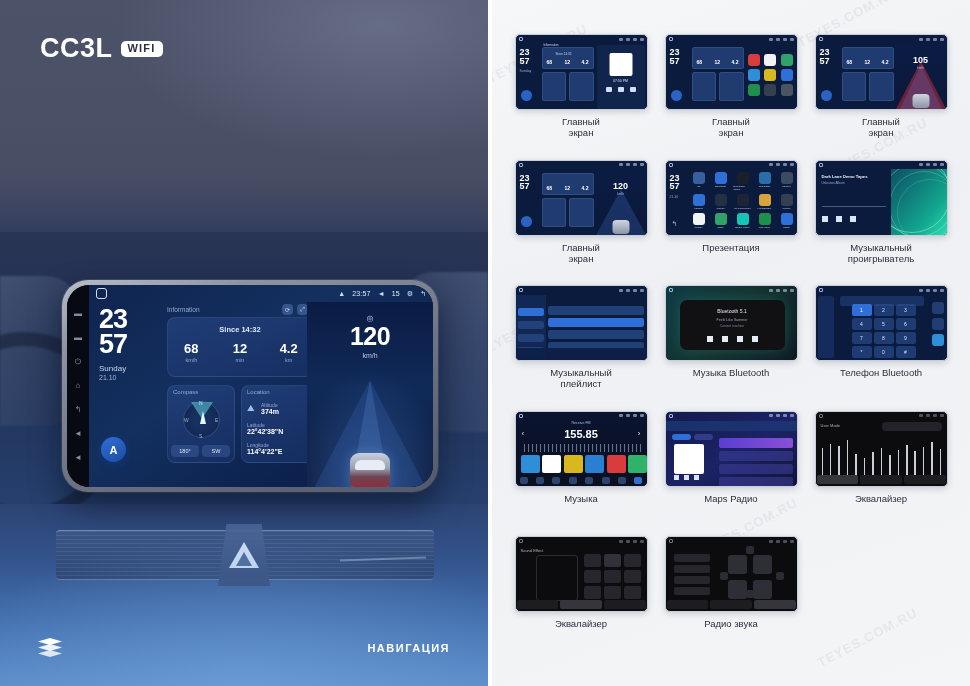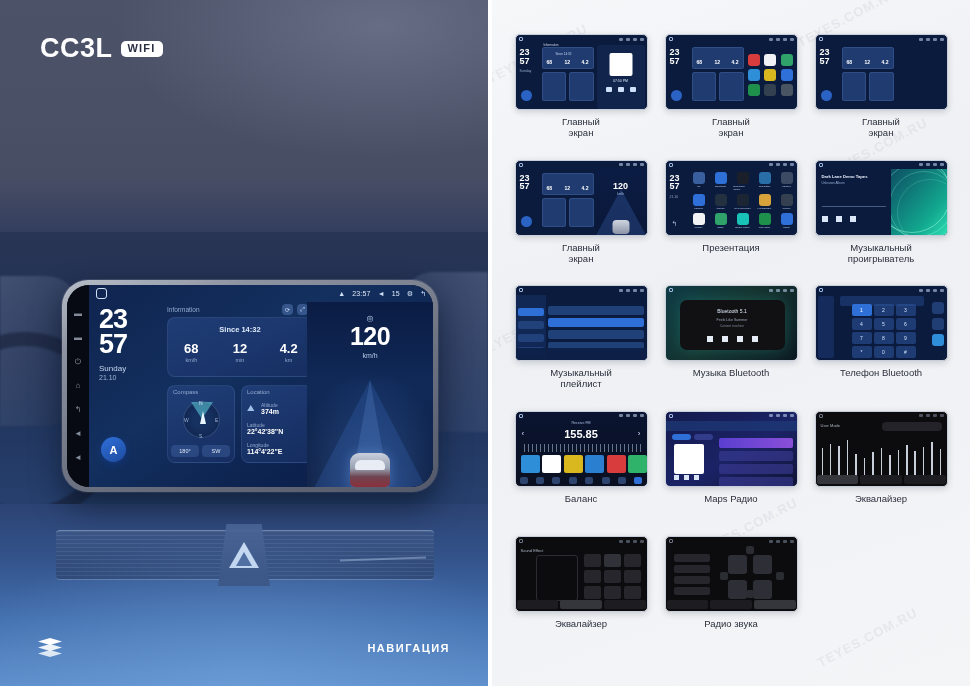--- a/index.html
+++ b/index.html
@@ -627,20 +627,27 @@
               </span>
             </div>
           <div class="mh-clock"><span>23</span><br><span>57</span></div>
           <div class="mh-card mh-c1"></div>
           <div class="mh-num" style="left:31px;top:24px">68</div>
           <div class="mh-num" style="left:49px;top:24px">12</div>
           <div class="mh-num" style="left:66px;top:24px">4.2</div>
           <div class="mh-card mh-c2"></div>
           <div class="mh-card mh-c3"></div>
           <div class="mh-btn"></div>
+          <div class="mh-right" style="background:linear-gradient(180deg,#0b1c44,#0a1838)">
+            <div style="position:absolute;left:0;bottom:0;width:0;height:0;border-left:26px solid transparent;border-right:26px solid transparent;border-bottom:50px solid rgba(190,40,60,.55)"></div>
+            <div style="position:absolute;left:50%;bottom:0;transform:translateX(-50%);width:0;height:0;border-left:22px solid transparent;border-right:22px solid transparent;border-bottom:46px solid rgba(80,130,220,.25)"></div>
+            <div style="position:absolute;left:50%;bottom:3px;transform:translateX(-50%);width:17px;height:14px;border-radius:4px;background:linear-gradient(180deg,#cfd5e0,#8c94a6)"></div>
+            <div style="position:absolute;left:0;top:12px;width:100%;text-align:center;color:#fff;font-size:9px;font-weight:700">105</div>
+            <div style="position:absolute;left:0;top:23px;width:100%;text-align:center;color:#a9bfdf;font-size:3.2px">km/h</div>
+          </div>
         </div>
         <div class="cap">Главный<br>экран</div>
       </div>
 
       <div class="cell">
         <div class="thumb">
           <div class="tsb">
               <span class="tsb-h"></span>
               <span class="tsb-r">
                 <i class="tsb-d"></i>
@@ -893,21 +900,21 @@
             <i></i>
               <i></i>
               <i></i>
             <i></i>
               <i></i>
               <i></i>
             <i></i>
               <i style="background:#2f6fd8"></i>
           </div>
         </div>
-        <div class="cap">Баланс</div>
+        <div class="cap">Музыка</div>
       </div>
 
       <div class="cell">
         <div class="thumb" style="background:linear-gradient(150deg,#131a4d,#1b2366 55%,#101436)">
           <div class="tsb">
               <span class="tsb-h"></span>
               <span class="tsb-r">
                 <i class="tsb-d"></i>
                 <i class="tsb-d"></i>
                 <i class="tsb-d"></i>

